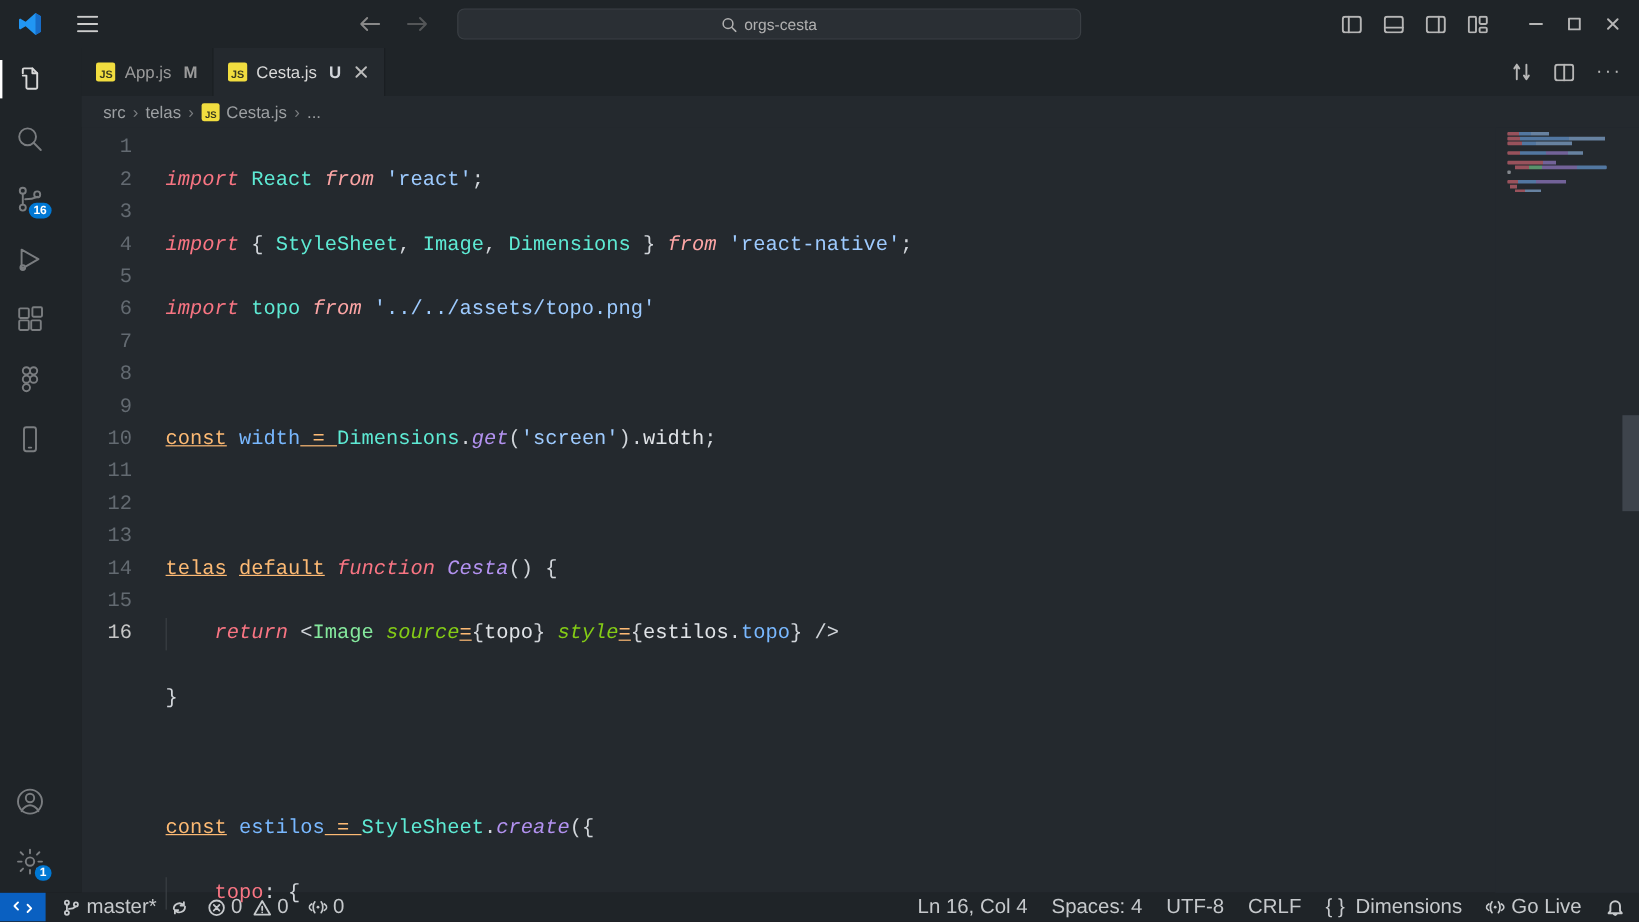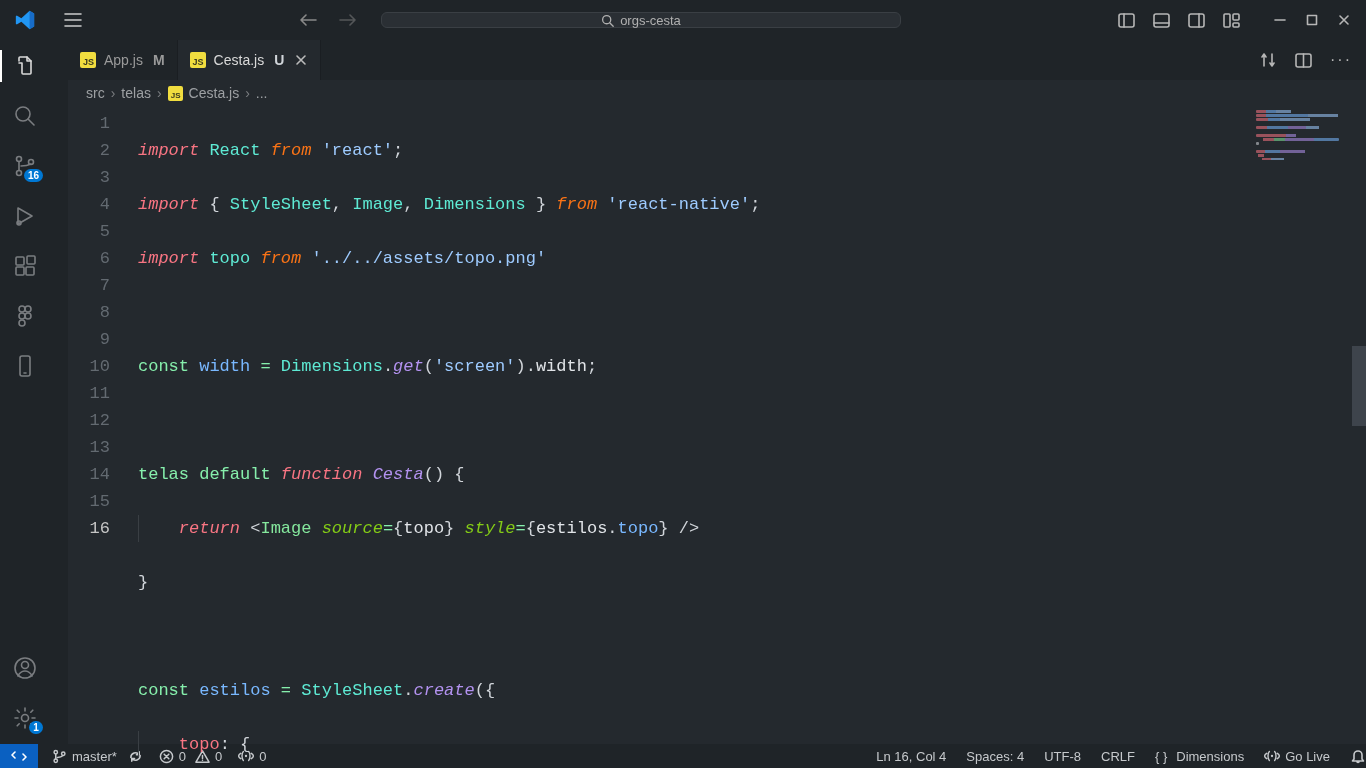--- a/index.html
+++ b/index.html
@@ -22,21 +22,21 @@
     align-items: center;
     padding: 0 8px;
     gap: 8px;
   }
   .vscode-logo { width: 22px; height: 22px; margin-left: 6px; }
   .hamburger { color: #cccccc; font-size: 16px; margin-left: 20px; cursor: pointer; }
   .nav-arrows { margin-left: auto; display: flex; gap: 22px; color: #898989; margin-right: 16px; }
   .nav-arrows span { cursor: pointer; font-size: 18px; }
   .searchbox {
     flex: 0 0 520px;
-    height: 16px;
+    height: 26px;
     background: #2a2f34;
     border: 1px solid #3a3f44;
     border-radius: 6px;
     display: flex;
     align-items: center;
     justify-content: center;
     gap: 6px;
     color: #b0b0b0;
   }
   .searchbox .mag { font-size: 13px; }
@@ -171,57 +171,57 @@
   .minimap-strip {
     position:absolute; top:4px; right:20px; left:10px; height:50px;
     opacity:0.55;
     font-size:2px; line-height:3px; letter-spacing:0.5px;
     font-family: monospace;
     overflow:hidden;
   }
   .mini-l { height:3px; margin-bottom:1px; border-radius:1px;}
   
   .tk-keyword-imp { color:#f97583; font-style:italic;}
-  .tk-keyword { color:#86efac;}
+  .tk-keyword { color:#fdba74;text-decoration:underline;}
   .tk-var { color:#5eead4;}
   .tk-fn-it { color:#b392f0; font-style:italic;}
   .tk-str { color:#9ecbff;}
   .tk-prop { color:#e1e4e8;}
   .tk-propR { color:#f97583;}
   .tk-attr-it { color:#84cc16; font-style:italic;}
   .tk-const { color:#79b8ff;}
   .tk-punc { color:#d1d5da;}
   .tk-tagname{ color:#85e89d;}
   .tk-propname{ color:#79b8ff; }
-  .tk-from { color:#f97316; font-style:italic;}
+  .tk-from { color:#fca5a5; font-style:italic;}
   
   .overviewruler{
     position:absolute; right:0; top:0; width:14px; bottom:0;
   }
   .overviewruler .slider{
     position:absolute; right:0; top:240px; width:14px; height:80px; background:#3e444c; border-radius:0;
   }
   
   .statusbar {
     height: 24px;
     background: #1f2428;
     display: flex;
     align-items: center;
-    font-size: 13px;
+    font-size: 17px;
     color: #c6c9cc;
   }
   .remote-btn {
     width: 38px;
     height: 24px;
     background: #0a60c1;
     display:flex; align-items:center; justify-content:center; color:#fff;
   }
   .status-left { display:flex; align-items:center; gap:16px; padding-left: 14px;}
   .status-left .seg { display:flex; align-items:center; gap:5px;}
-  .status-right { margin-left:auto; display:flex; align-items:center; gap:20px; padding-right:0;}
+  .status-right { margin-left:auto; display:flex; align-items:center; gap:20px; padding-right:12px;}
   .status-right .seg { display:flex; align-items:center; gap:5px;}
   svg { display:block; }
   .ico-stroke { stroke: currentColor; fill:none; stroke-width:1.6; stroke-linecap:round; stroke-linejoin:round; }
 </style>
 </head>
 <body>
 
 <div class="titlebar">
   <span>
     <svg class="vscode-logo" viewBox="0 0 24 24">

